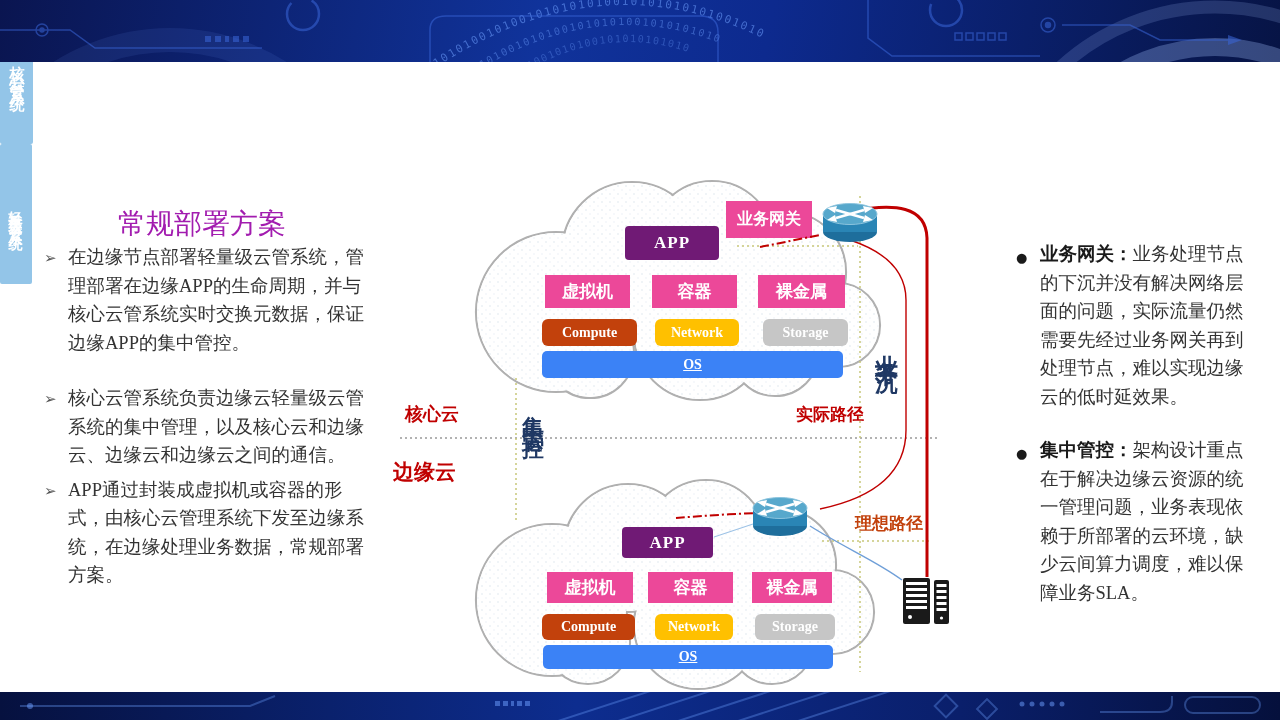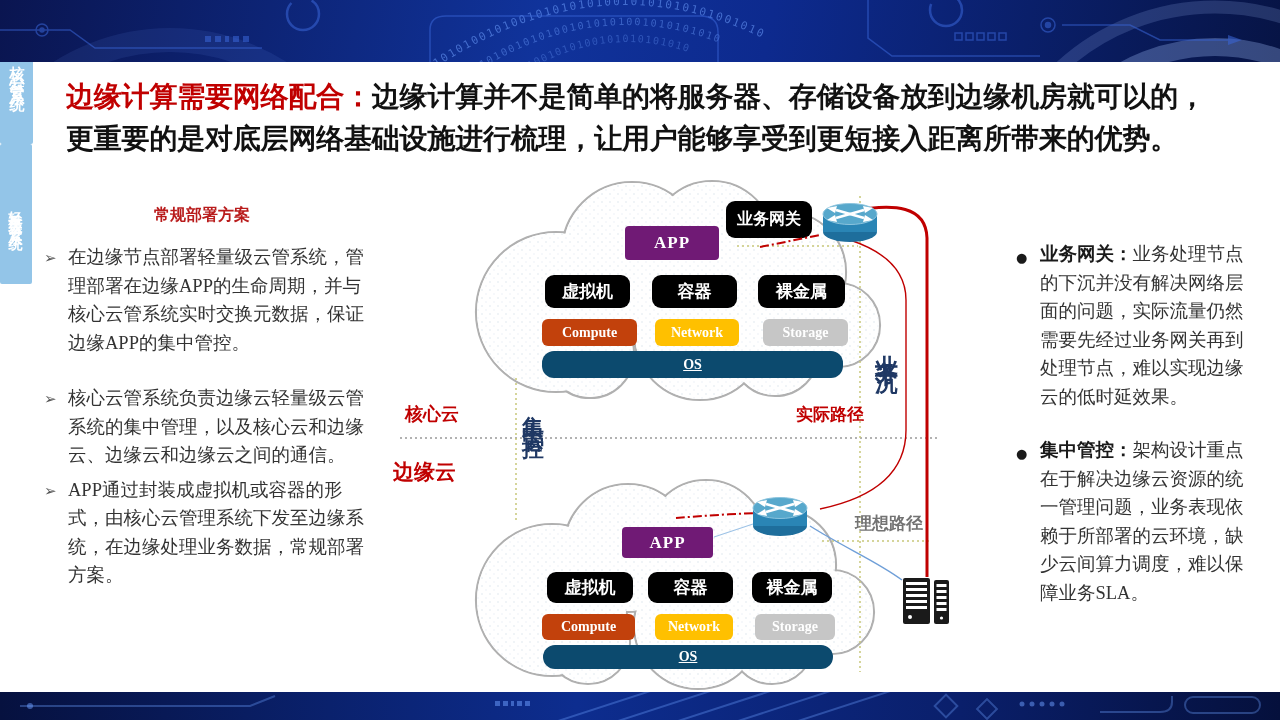--- a/index.html
+++ b/index.html
@@ -10,50 +10,50 @@
   .topbar{position:absolute;left:0;top:0;width:1280px;height:62px;
           background:linear-gradient(100deg,#0a1550 0%,#10339b 42%,#0d2a8e 60%,#071445 100%);}
   .bottombar{position:absolute;left:0;top:692px;width:1280px;height:28px;
           background:linear-gradient(90deg,#06113f 0%,#0d2d8f 45%,#0a1f6b 75%,#05103c 100%);}
   
   .title{position:absolute;left:66px;top:76px;width:1190px;font-weight:bold;
          font-size:28px;line-height:42px;color:#111;letter-spacing:-0.2px;}
   .title .em{color:#c00000;}
   .title-line{white-space:nowrap;}
   
-  .col-heading{position:absolute;font-size:16px;font-weight:bold;color:#b91c1c;text-align:center;}
+  .col-heading{position:absolute;font-size:28px;font-weight:normal;color:#a21caf;text-align:center;}
   .bullets{position:absolute;margin:0;padding:0;list-style:none;
            font-family:"Liberation Serif","DejaVu Serif",serif;color:#333;}
   .bullets li{position:relative;}
   .bullets .mark{position:absolute;left:-24px;top:1px;font-size:15px;color:#555;
                  font-family:"DejaVu Sans",sans-serif;}
   .left-b{font-size:18.5px;line-height:28.5px;width:302px;}
   .left-b li{margin-bottom:27px;}
   .left-b li+li+li{margin-top:-21px;}
   .right-b{font-size:18.5px;line-height:28.5px;width:220px;}
   .right-b li{margin-bottom:25px;}
   .right-b .lead{font-weight:bold;color:#1a1a1a;font-family:"Liberation Sans",sans-serif;}
   .right-b .mark{font-size:13px;top:4px;color:#1a1a1a;}
   
   .dbox{position:absolute;display:flex;align-items:center;justify-content:center;
         color:#fff;font-weight:bold;z-index:2;}
-  .blue{background:#000000;font-size:17px;border-radius:9px;}
+  .blue{background:#ec4899;font-size:17px;}
   .cyan{background:#701a75;border-radius:4px;font-size:17px;letter-spacing:1px;
         font-family:"Liberation Serif","DejaVu Serif",serif;}
   .res{border-radius:6px;font-size:14px;font-family:"Liberation Serif","DejaVu Serif",serif;}
   .green{background:#c2410c;} .amber{background:#ffc000;} .gray{background:#c6c6c6;}
-  .osbar{background:#0c4a6e;border-radius:12px;font-size:14px;
+  .osbar{background:#3b82f6;border-radius:5px;font-size:14px;
          font-family:"Liberation Serif","DejaVu Serif",serif;text-decoration:underline;}
   .sidebar{background:#93c5e8;border-radius:2px;color:#fff;font-weight:bold;z-index:2;
            writing-mode:vertical-rl;text-orientation:upright;display:flex;
            align-items:center;justify-content:center;}
   .vlabel{position:absolute;writing-mode:vertical-rl;text-orientation:upright;
           font-weight:bold;color:#1f3864;font-size:22px;letter-spacing:7px;z-index:4;}
   .rlabel{position:absolute;font-weight:bold;color:#c00000;z-index:4;}
-  .nlabel{position:absolute;font-weight:bold;color:#737373;z-index:4;text-align:center;}
+  .nlabel{position:absolute;font-weight:bold;color:#c2410c;z-index:4;text-align:center;}
   .layer{position:absolute;left:0;top:0;pointer-events:none;}
 </style>
 </head>
 <body>
 
 <div class="slide">
 
   <div class="topbar">
     <svg width="1280" height="62" viewBox="0 0 1280 62">
       <defs>
@@ -95,24 +95,20 @@
           <rect x="999" y="33" width="7" height="7"></rect>
         </g>
         <path d="M1062,25 H1130 L1160,40 H1228"></path>
         <circle cx="1048" cy="25" r="7"></circle>
           <circle cx="1048" cy="25" r="2.5" fill="#3a66d8"></circle>
         <polygon points="1228,35 1242,40 1228,45" fill="#3a66d8" stroke="none"></polygon>
       </g>
     </svg>
   </div>
 
-  <div class="title">
-    <span class="title-line"><span class="em">边缘计算需要网络配合：</span><span>边缘计算并不是简单的将服务器、存储设备放到边缘机房就可以的，</span></span><br>
-    <span class="title-line">更重要的是对底层网络基础设施进行梳理，让用户能够享受到更短接入距离所带来的优势。</span>
-  </div>
 
   <div class="col-heading" style="left:42px;top:205px;width:320px;">常规部署方案</div>
   <ul class="bullets left-b" style="left:68px;top:243px;">
     <li><span class="mark">➢</span><span>在边缘节点部署轻量级云管系统，管理部署在边缘APP的生命周期，并与核心云管系统实时交换元数据，保证边缘APP的集中管控。</span></li>
     <li><span class="mark">➢</span><span>核心云管系统负责边缘云轻量级云管系统的集中管理，以及核心云和边缘云、边缘云和边缘云之间的通信。</span></li>
     <li><span class="mark">➢</span><span>APP通过封装成虚拟机或容器的形式，由核心云管理系统下发至边缘系统，在边缘处理业务数据，常规部署方案。</span></li>
   </ul>
 
   <ul class="bullets right-b" style="left:1040px;top:240px;">
     <li><span class="mark">●</span><span class="lead">业务网关：</span><span>业务处理节点的下沉并没有解决网络层面的问题，实际流量仍然需要先经过业务网关再到处理节点，难以实现边缘云的低时延效果。</span></li>

